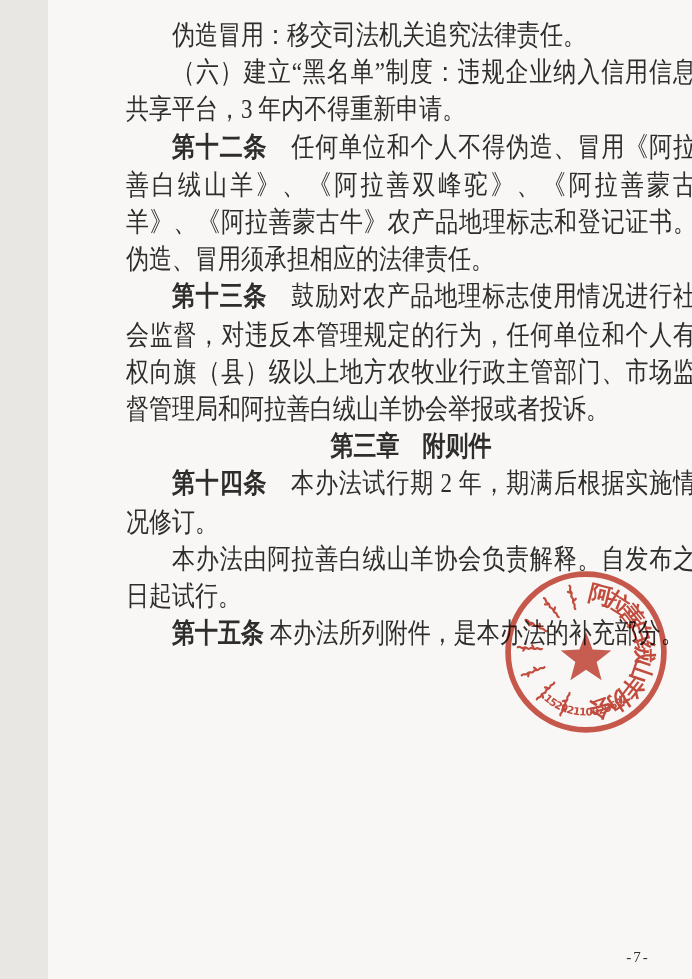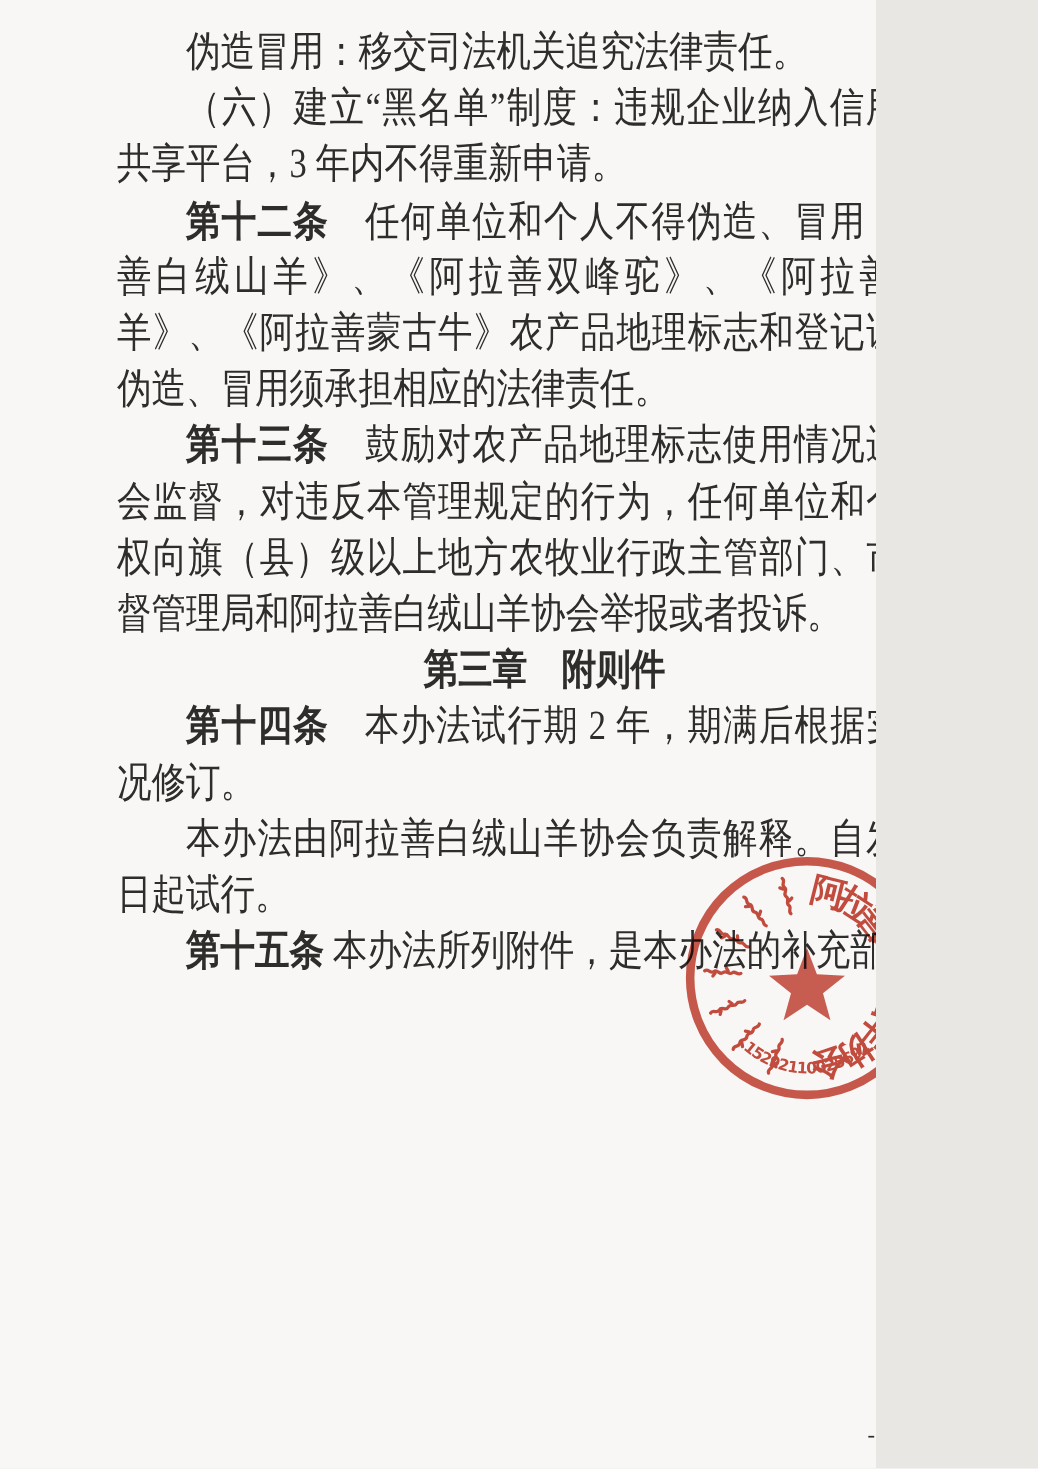--- a/index.html
+++ b/index.html
@@ -3,23 +3,24 @@
 <meta charset="utf-8">
 <style>
   html,body{margin:0;padding:0;}
   body{
     width:692px;height:979px;
     background:#e9e7e4;
     font-family:"Liberation Serif","DejaVu Serif",serif;
   }
   .page{
     position:relative;
-    width:584px;height:979px;
+    width:644px;height:979px;
     background:#f8f7f5;
     overflow:hidden;
+    margin-left:48px;
   }
   
   .doc-body{
     position:absolute;
     left:78px;top:16px;
     width:570px;
     font-size:23px;
     line-height:31.2px;
     color:#2f2d2b;
     text-align:justify;

